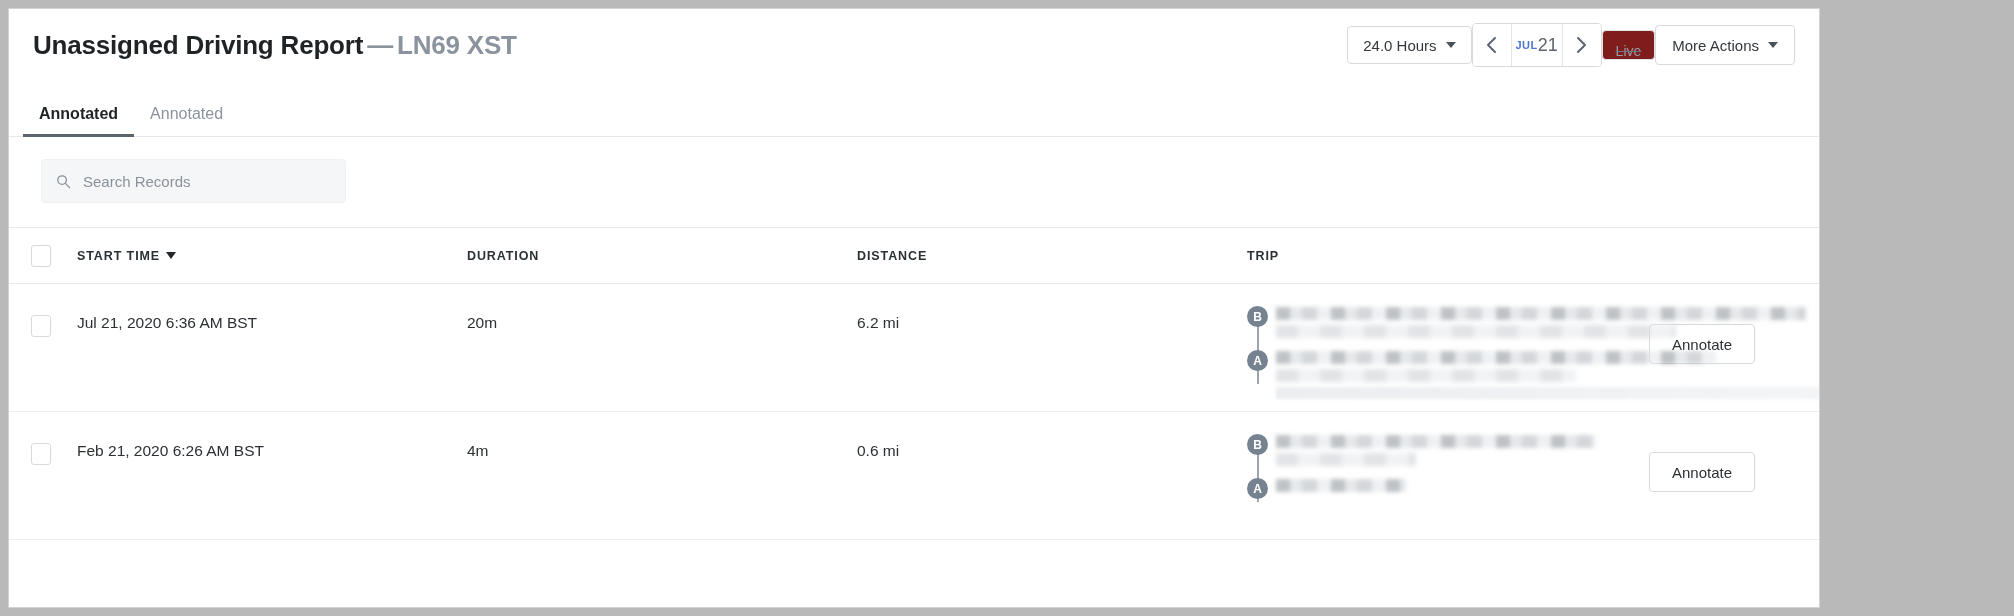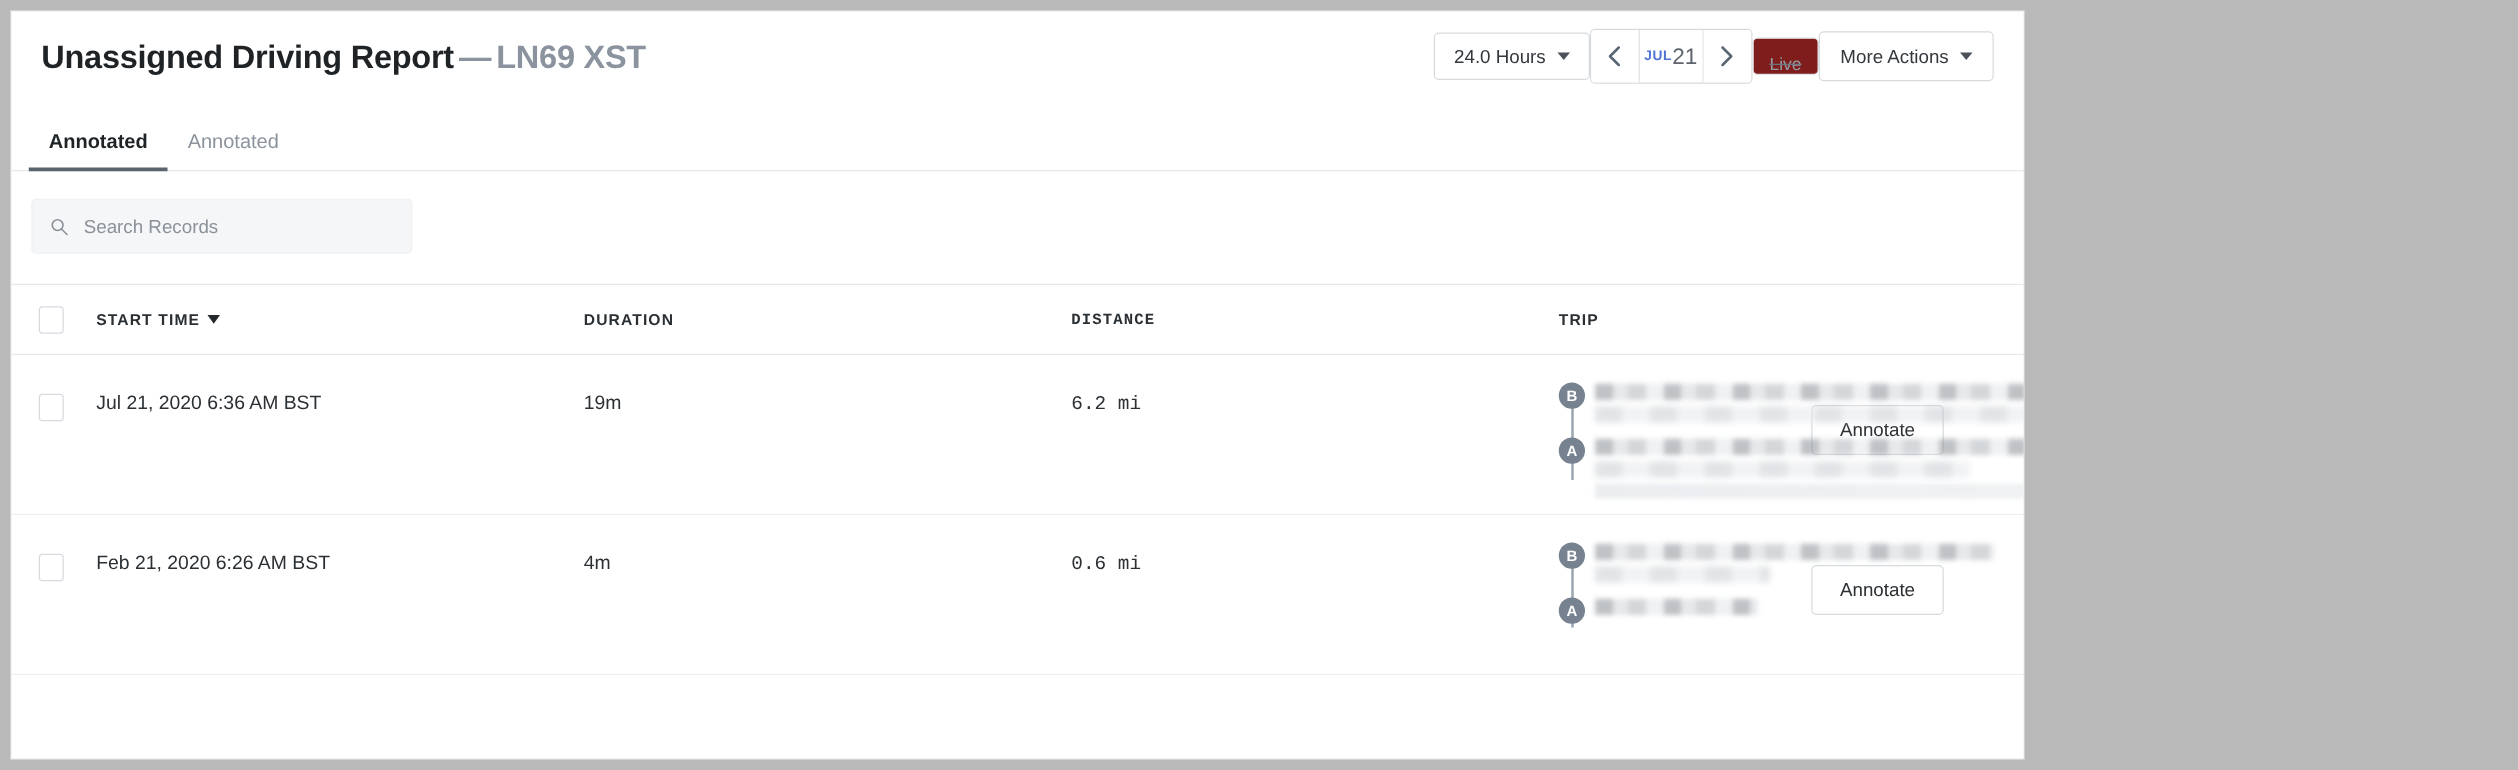--- a/index.html
+++ b/index.html
@@ -6,21 +6,21 @@
   html, body {
     margin: 0; padding: 0;
     width: 2014px; height: 616px;
     background: #b9b9b9;
     font-family: "Liberation Sans", sans-serif;
     overflow: hidden;
   }
   .window-frame {
     position: absolute;
     left: 8px; top: 8px;
-    width: 1612px; height: 600px;
+    width: 1812px; height: 600px;
     background: #ffffff;
     border: 1px solid #d2d2d2;
     overflow: hidden;
   }
 
   
   .header {
     position: relative;
     height: 72px;
     padding: 0 24px;
@@ -144,21 +144,21 @@
   .tab.active::after {
     content: "";
     position: absolute;
     left: 0; right: 0; bottom: -1px;
     height: 3px;
     background: #5b636c;
   }
 
   
   .search-bar-wrap {
-    padding: 22px 22px 24px 16px;
+    padding: 22px 22px 24px 32px;
     border-bottom: 1px solid #e6e8ea;
   }
   .search-box {
     width: 305px;
     height: 44px;
     background: #f5f6f8;
     border: 1px solid #f0f1f3;
     border-radius: 4px;
     display: flex;
     align-items: center;
@@ -186,21 +186,21 @@
     padding: 0 22px;
   }
   .table-head {
     height: 56px;
     align-items: center;
     border-bottom: 1px solid #e6e8ea;
   }
   .col-check { width: 46px; flex: none; display: flex; align-items: flex-start; }
   .col-start { width: 390px; flex: none; }
   .col-duration { width: 390px; flex: none; }
-  .col-distance { width: 390px; flex: none; font-family: Liberation Mono, monospace; }
+  .col-distance { width: 390px; flex: none; }
   .col-trip { flex: 1 1 auto; min-width: 0; }
   .col-action { width: 190px; flex: none; display: flex; justify-content: center; }
 
   .th {
     font-size: 12.5px;
     font-weight: bold;
     letter-spacing: 0.9px;
     color: #2b3034;
     text-transform: uppercase;
     display: flex;
@@ -394,21 +394,21 @@
         <span>TRIP</span>
       </div>
       <div class="col-action"></div>
     </div>
 
     <div class="table-row data-row">
       <div class="col-check">
         <div class="checkbox"></div>
       </div>
       <div class="col-start cell">Jul 21, 2020 6:36 AM BST</div>
-      <div class="col-duration cell">19m</div>
+      <div class="col-duration cell">20m</div>
       <div class="col-distance cell">6.2 mi</div>
       <div class="col-trip trip">
         <div class="trip-stack">
           <div class="marker-line"></div>
           <div class="trip-leg">
             <div class="marker">B</div>
             <div class="addr-lines" style="width:530px">
               <div class="blur-line" style="width:530px"></div>
               <div class="blur-line blur-soft" style="width:400px"></div>
             </div>

